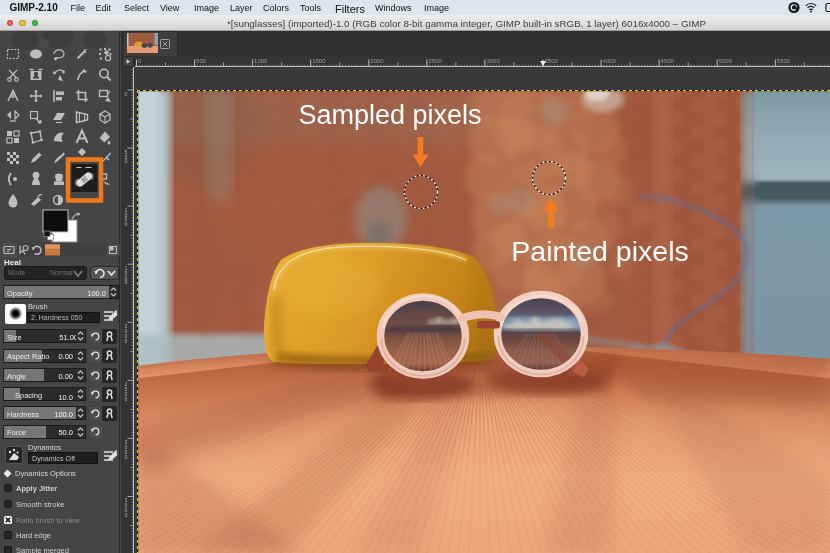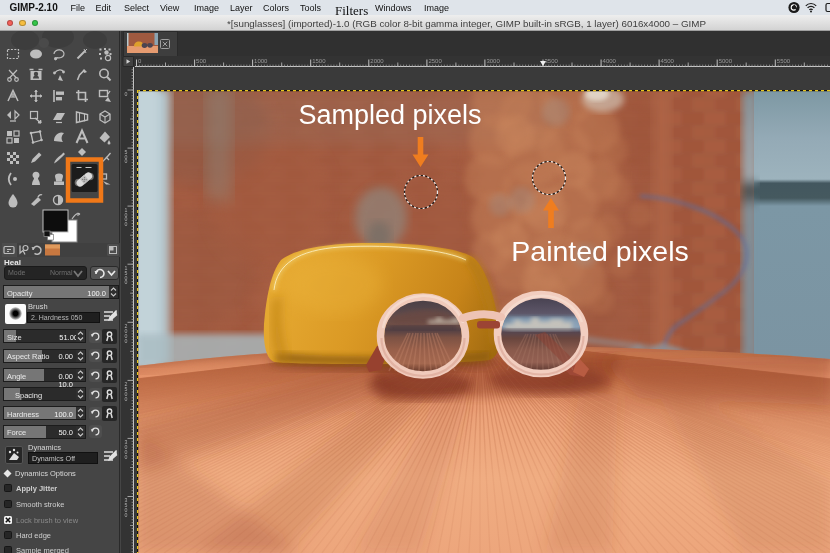--- a/index.html
+++ b/index.html
@@ -12,21 +12,21 @@
 <div class="abs" style="left:0;top:0;width:830px;height:15px;background:#dfe4ea;"></div>
 <div class="abs" style="left:9.4px;top:2px;font-size:10px;font-weight:bold;color:#111;">GIMP-2.10</div>
 <div class="abs" style="left:70.5px;top:2.5px;font-size:9px;color:#111;">File</div>
 <div class="abs" style="left:95.6px;top:2.5px;font-size:9px;color:#111;">Edit</div>
 <div class="abs" style="left:124px;top:2.5px;font-size:9px;color:#111;">Select</div>
 <div class="abs" style="left:160px;top:2.5px;font-size:9px;color:#111;">View</div>
 <div class="abs" style="left:194px;top:2.5px;font-size:9px;color:#111;">Image</div>
 <div class="abs" style="left:230px;top:2.5px;font-size:9px;color:#111;">Layer</div>
 <div class="abs" style="left:263px;top:2.5px;font-size:9px;color:#111;">Colors</div>
 <div class="abs" style="left:300px;top:2.5px;font-size:9px;color:#111;">Tools</div>
-<div class="abs" style="left:335px;top:2.5px;font-size:13px;color:#111;font-family:Liberation Serif, serif;">Filters</div>
+<div class="abs" style="left:335px;top:2.5px;font-size:11px;color:#111;">Filters</div>
 <div class="abs" style="left:375px;top:2.5px;font-size:9px;color:#111;">Windows</div>
 <div class="abs" style="left:424px;top:2.5px;font-size:9px;color:#111;">Image</div>
 <svg class="abs" style="left:784px;top:0" width="46" height="15" viewBox="0 0 46 15">
 <circle cx="10" cy="7.5" r="5.6" fill="#1b1b1b"></circle>
 <path d="M7.2,7.5a2.6,2.6 0 1 1 5.2,0a2.6,2.6 0 1 1 -5.2,0" fill="none" stroke="#fff" stroke-width="1.1"></path>
 <path d="M9.8,5.2 l3.4,4.6" stroke="#1b1b1b" stroke-width="2"></path>
 <g stroke="#1b1b1b" fill="none">
 <path d="M21.8,5.8a7,7 0 0 1 10.4,0" stroke-width="1.2"></path>
 <path d="M23.6,7.9a4.4,4.4 0 0 1 6.8,0" stroke-width="1.2"></path>
 <path d="M25.4,9.9a2,2 0 0 1 3.2,0" stroke-width="1.2"></path>
@@ -1460,21 +1460,21 @@
       <path d="M3.2,6.8 l-1.4,-2.6 l3.5,0 Z" fill="#e0e0e0"></path>
     </svg>
 <svg class="abs" style="left:102px;top:367.5px" width="15" height="15" viewBox="0 0 15 15">
       <rect width="15" height="15" rx="2" fill="#262626"></rect>
       <circle cx="7.5" cy="5.2" r="2.2" fill="none" stroke="#dcdcdc" stroke-width="1.4"></circle>
       <path d="M6,7.5 L4.8,12 M9,7.5 L10.2,12" stroke="#dcdcdc" stroke-width="1.5"></path>
     </svg>
 <div class="abs" style="left:3px;top:387px;width:83px;height:14px;background:#2b2b2b;border:1px solid #1c1c1c;"></div>
     <div class="abs" style="left:4px;top:388px;width:16px;height:12px;background:#767676;"></div>
     <div class="abs" style="left:15px;top:390.5px;font-size:7.5px;color:#e8e8e8;font-weight:normal;white-space:nowrap;">Spacing</div>
-    <div class="abs" style="left:3px;top:380px;width:70px;font-size:7.5px;color:#f4f4f4;text-align:right;">10.0</div>
+    <div class="abs" style="left:3px;top:393px;width:70px;font-size:7.5px;color:#f4f4f4;text-align:right;">10.0</div>
     <svg class="abs" style="left:76px;top:388px" width="9" height="12" viewBox="0 0 9 12">
       <rect width="9" height="12" fill="#2f2f2f"></rect>
       <path d="M2,4.5 L4.5,2 L7,4.5" fill="none" stroke="#c8c8c8" stroke-width="1.1"></path>
       <path d="M2,7.5 L4.5,10 L7,7.5" fill="none" stroke="#c8c8c8" stroke-width="1.1"></path>
     </svg>
 <svg class="abs" style="left:89px;top:387.5px" width="13" height="13" viewBox="0 0 13 13">
       <rect width="13" height="13" rx="3" fill="#4e4e4e"></rect>
       <path d="M3.2,6.5 a3.3,3.3 0 1 1 3.3,3.3" fill="none" stroke="#e0e0e0" stroke-width="1.3"></path>
       <path d="M3.2,6.8 l-1.4,-2.6 l3.5,0 Z" fill="#e0e0e0"></path>
     </svg>
@@ -1539,17 +1539,17 @@
     </svg>
 <div class="abs" style="left:15px;top:469px;font-size:7.5px;color:#d8d8d8;font-weight:normal;white-space:nowrap;">Dynamics Options</div>
 <div class="abs" style="left:4px;top:484px;width:8px;height:8px;background:#262626;border:1px solid #161616;border-radius:1.5px;"></div>
     <div class="abs" style="left:16px;top:484px;font-size:7.5px;color:#cfcfcf;font-weight:bold;white-space:nowrap;">Apply Jitter</div>
 <div class="abs" style="left:4px;top:500px;width:8px;height:8px;background:#262626;border:1px solid #161616;border-radius:1.5px;"></div>
     <div class="abs" style="left:16px;top:500px;font-size:7.5px;color:#cfcfcf;font-weight:normal;white-space:nowrap;">Smooth stroke</div>
 <div class="abs" style="left:4px;top:516px;width:8px;height:8px;background:#f2f2f2;border-radius:1.5px;"></div>
     <svg class="abs" style="left:4px;top:516px" width="8" height="8" viewBox="0 0 8 8">
       <path d="M1.8,1.8 L6.2,6.2 M6.2,1.8 L1.8,6.2" stroke="#111" stroke-width="1.5"></path>
     </svg>
-    <div class="abs" style="left:16px;top:516px;font-size:7.5px;color:#8a8a8a;font-weight:normal;white-space:nowrap;">Lock brush to view</div>
+    <div class="abs" style="left:16px;top:516px;font-size:7.5px;color:#8a8a8a;font-weight:normal;white-space:nowrap;">Ratio brush to view</div>
 <div class="abs" style="left:4px;top:531px;width:8px;height:8px;background:#262626;border:1px solid #161616;border-radius:1.5px;"></div>
     <div class="abs" style="left:16px;top:531px;font-size:7.5px;color:#cfcfcf;font-weight:normal;white-space:nowrap;">Hard edge</div>
 <div class="abs" style="left:4px;top:546px;width:8px;height:8px;background:#262626;border:1px solid #161616;border-radius:1.5px;"></div>
     <div class="abs" style="left:16px;top:546px;font-size:7.5px;color:#cfcfcf;font-weight:normal;white-space:nowrap;">Sample merged</div>
 </div>
 </body></html>

